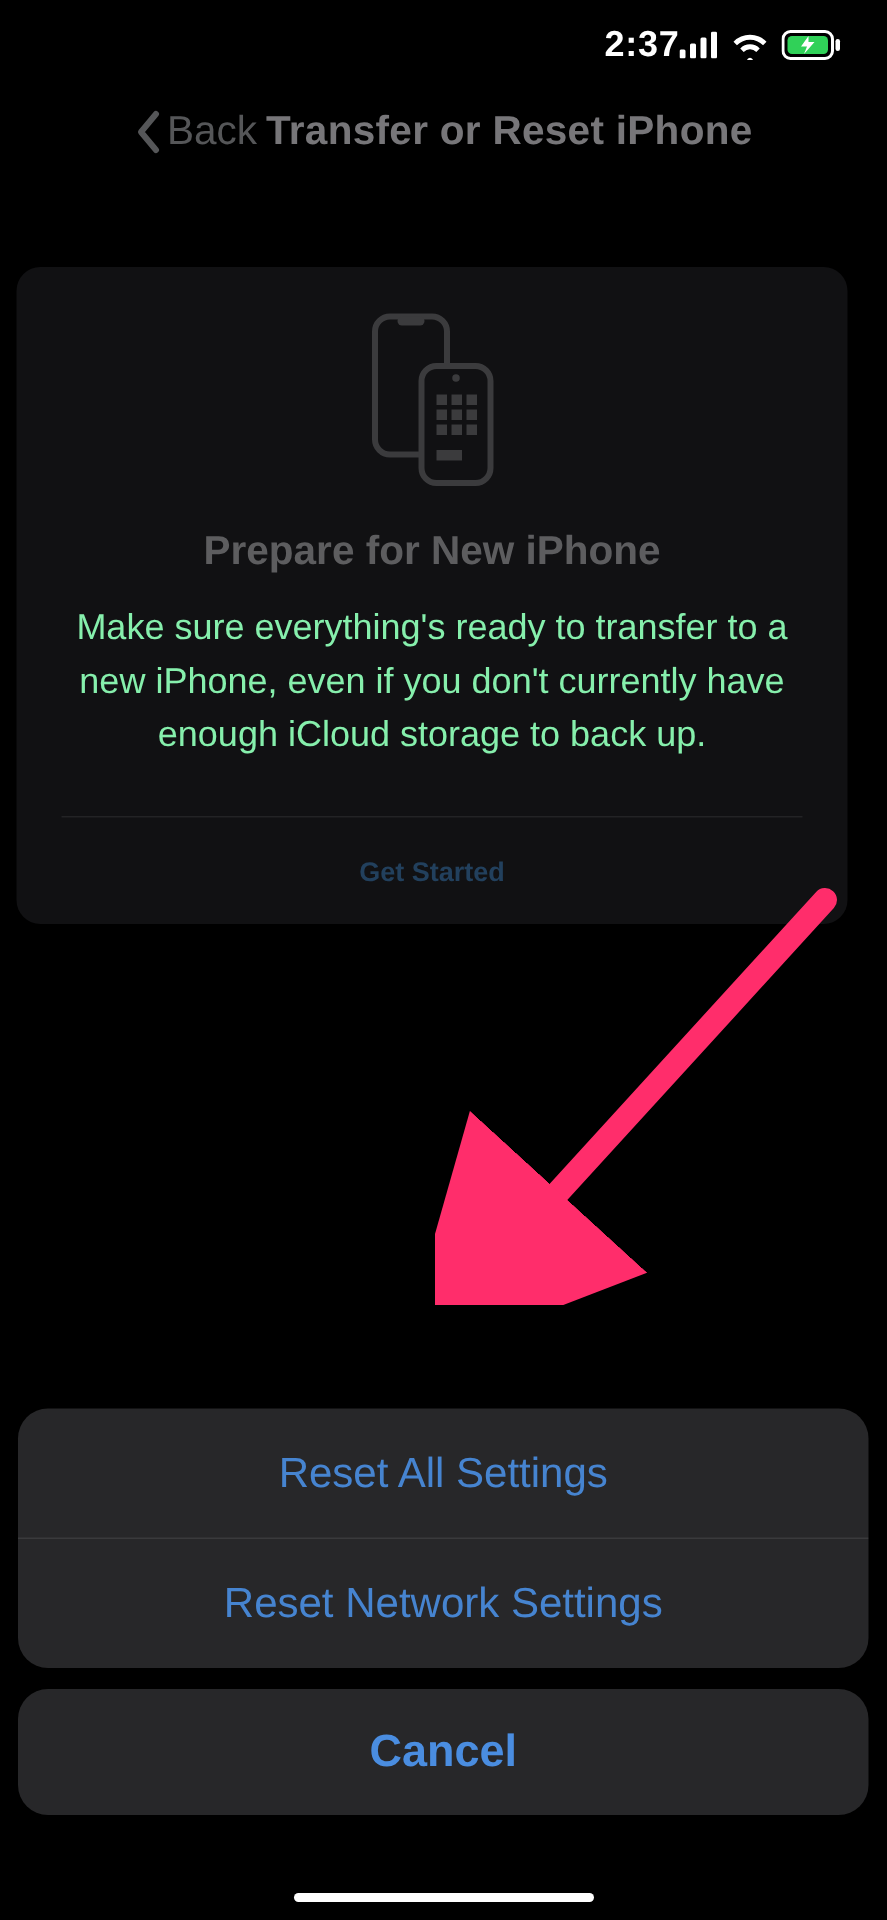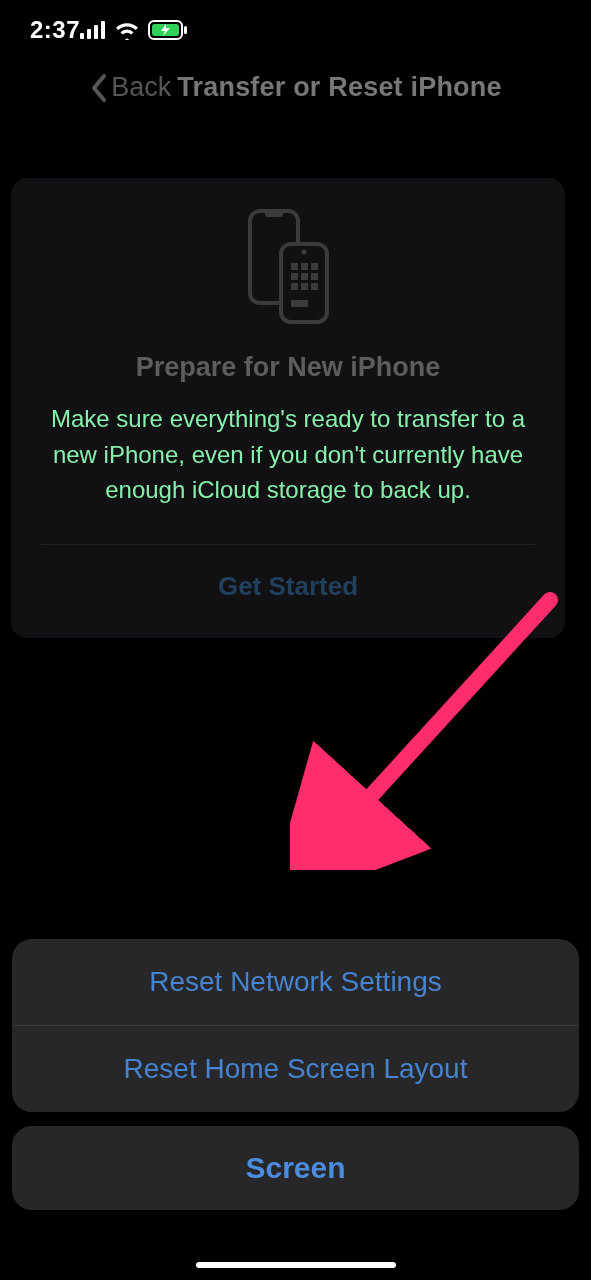--- a/index.html
+++ b/index.html
@@ -19,21 +19,21 @@
     }
     
     .status-bar {
       position: absolute;
       top: 0;
       left: 0;
       right: 0;
       height: 60px;
       display: flex;
       align-items: center;
-      justify-content: flex-start;
+      justify-content: flex-end;
       padding: 0 30px;
     }
     .status-time {
       font-size: 24px;
       font-weight: 600;
       letter-spacing: 0.5px;
     }
     .status-right {
       display: flex;
       align-items: center;
@@ -101,23 +101,23 @@
       padding: 0 2px;
       margin-bottom: 36px;
     }
     .card-sep {
       height: 1px;
       background: #232325;
     }
     .card-cta {
       text-align: center;
       color: #22405d;
-      font-size: 26px;
-      font-weight: 600;
-      padding: 26px 0 36px 0;
+      font-size: 18px;
+      font-weight: 600;
+      padding: 26px 0 24px 0;
     }
 
     
     .sheet {
       position: absolute;
       left: 12px;
       right: 12px;
       bottom: 70px;
       display: flex;
       flex-direction: column;
@@ -231,24 +231,24 @@
     </svg>
   </div>
   <div class="card-title">Prepare for New iPhone</div>
   <div class="card-desc">Make sure everything's ready to transfer to a new iPhone, even if you don't currently have enough iCloud storage to back up.</div>
   <div class="card-sep"></div>
   <div class="card-cta">Get Started</div>
 </div>
 
 <div class="sheet">
   <div class="sheet-group">
+    <div class="sheet-item">Reset All Settings</div>
     <div class="sheet-item">Reset Network Settings</div>
-    <div class="sheet-item">Reset Home Screen Layout</div>
-  </div>
-  <div class="sheet-cancel">Screen</div>
+  </div>
+  <div class="sheet-cancel">Cancel</div>
 </div>
 
 <div class="home-indicator"></div>
 
 <svg class="arrow" style="left:290px; top:570px;" width="290" height="300" viewBox="0 0 290 300">
   <defs>
     <marker id="ah" markerWidth="10" markerHeight="10" refX="3" refY="5" orient="auto">
       <path d="M0 0 L10 5 L0 10 Z" fill="#ff2d6b"></path>
     </marker>
   </defs>

